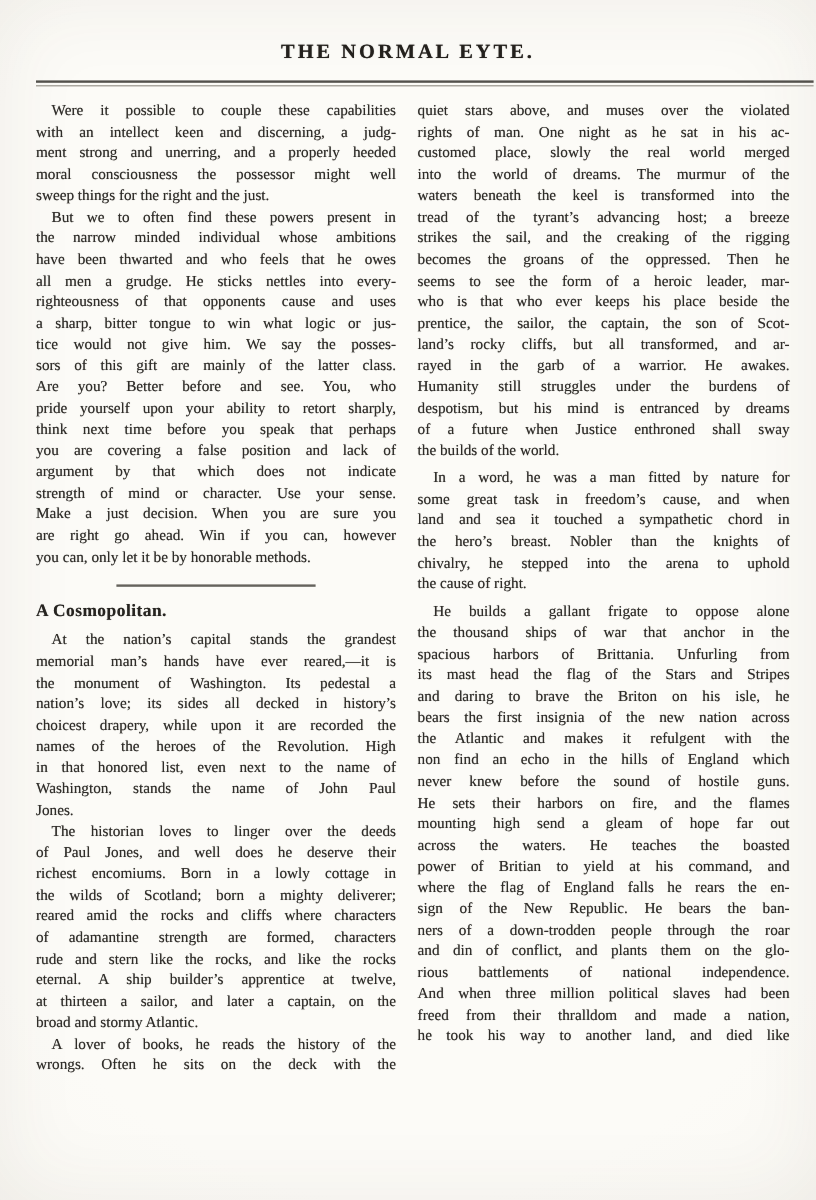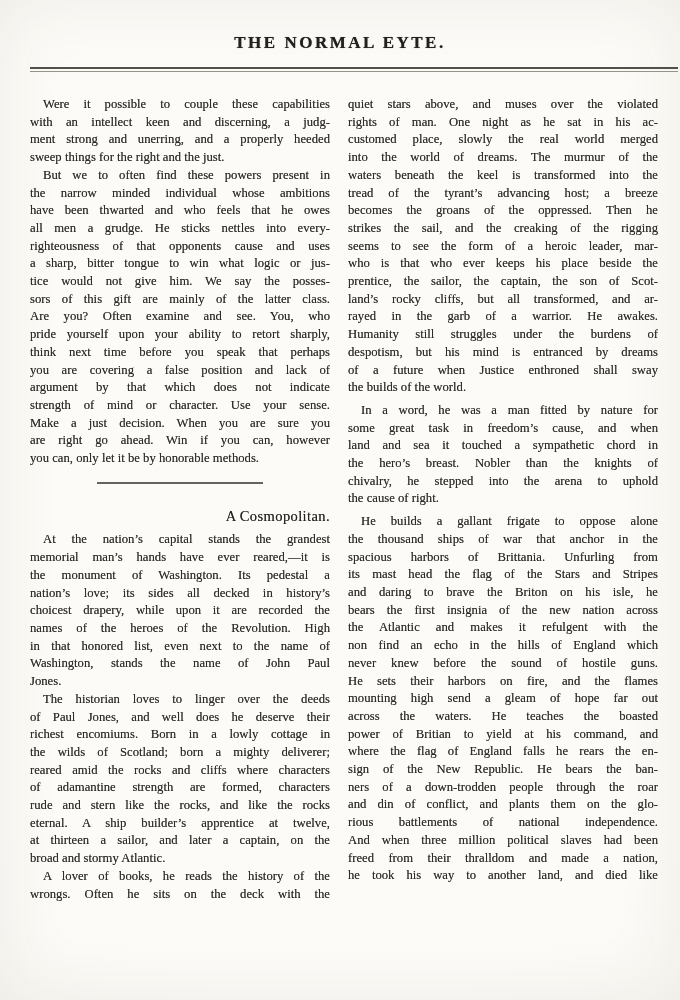--- a/index.html
+++ b/index.html
@@ -38,21 +38,21 @@
     top: 67px;
     left: 30px;
     right: 2px;
     height: 2px;
     border-top: 2px solid #45433e;
     border-bottom: 1px solid #8e8b82;
     opacity: 0.92;
   }
   .columns {
     position: absolute;
-    top: 96px;
+    top: 84px;
     left: 30px;
     right: 22px;
     display: flex;
     gap: 18px;
   }
   .col {
     font-size: 12.7px;
     line-height: 17.7px;
     text-shadow: 0 0 0.6px rgba(47, 45, 41, 0.65);
   }
@@ -70,54 +70,55 @@
     text-align-last: left;
   }
   .line.indent { text-indent: 13px; }
   .divider {
     width: 166px;
     margin: 14px auto 0 auto;
     border-top: 2px solid #4a4842;
     opacity: 0.85;
   }
   .heading {
-    margin: 24px 0 6px 0;
-    text-align: right;
-    font-weight: normal;
+    margin: 12px 0 6px 0;
+    text-align: left;
+    font-weight: bold;
     font-size: 14.5px;
     letter-spacing: 0.4px;
     color: #262420;
   }
 </style>
 </head>
 <body>
 
 <div class="page">
   <div class="masthead">
     <span class="title">THE NORMAL EYTE.</span>
   </div>
   <div class="head-rule"></div>
   <div class="columns">
     <div class="col col-left" id="col-left">
         <div class="para">
           <div class="line indent">Were it possible to couple these capabilities</div>
           <div class="line">with an intellect keen and discerning, a judg-</div>
           <div class="line">ment strong and unerring, and a properly heeded</div>
+          <div class="line">moral consciousness the possessor might well</div>
           <div class="line end">sweep things for the right and the just.</div>
         </div>
         <div class="para">
           <div class="line indent">But we to often find these powers present in</div>
           <div class="line">the narrow minded individual whose ambitions</div>
           <div class="line">have been thwarted and who feels that he owes</div>
           <div class="line">all men a grudge. He sticks nettles into every-</div>
           <div class="line">righteousness of that opponents cause and uses</div>
           <div class="line">a sharp, bitter tongue to win what logic or jus-</div>
           <div class="line">tice would not give him. We say the posses-</div>
           <div class="line">sors of this gift are mainly of the latter class.</div>
-          <div class="line">Are you? Often examine and see. You, who</div>
+          <div class="line">Are you? Better before and see. You, who</div>
           <div class="line">pride yourself upon your ability to retort sharply,</div>
           <div class="line">think next time before you speak that perhaps</div>
           <div class="line">you are covering a false position and lack of</div>
           <div class="line">argument by that which does not indicate</div>
           <div class="line">strength of mind or character. Use your sense.</div>
           <div class="line">Make a just decision. When you are sure you</div>
           <div class="line">are right go ahead. Win if you can, however</div>
           <div class="line end">you can, only let it be by honorable methods.</div>
         </div>
         <div class="divider"></div>
@@ -151,22 +152,22 @@
         </div>
       </div>
     <div class="col col-right" id="col-right">
         <div class="para">
           <div class="line">quiet stars above, and muses over the violated</div>
           <div class="line">rights of man. One night as he sat in his ac-</div>
           <div class="line">customed place, slowly the real world merged</div>
           <div class="line">into the world of dreams. The murmur of the</div>
           <div class="line">waters beneath the keel is transformed into the</div>
           <div class="line">tread of the tyrant’s advancing host; a breeze</div>
+          <div class="line">strikes the sail, and the creaking of the rigging</div>
           <div class="line">becomes the groans of the oppressed. Then he</div>
-          <div class="line">strikes the sail, and the creaking of the rigging</div>
           <div class="line">seems to see the form of a heroic leader, mar-</div>
           <div class="line">who is that who ever keeps his place beside the</div>
           <div class="line">prentice, the sailor, the captain, the son of Scot-</div>
           <div class="line">land’s rocky cliffs, but all transformed, and ar-</div>
           <div class="line">rayed in the garb of a warrior. He awakes.</div>
           <div class="line">Humanity still struggles under the burdens of</div>
           <div class="line">despotism, but his mind is entranced by dreams</div>
           <div class="line">of a future when Justice enthroned shall sway</div>
           <div class="line end">the builds of the world.</div>
         </div>

